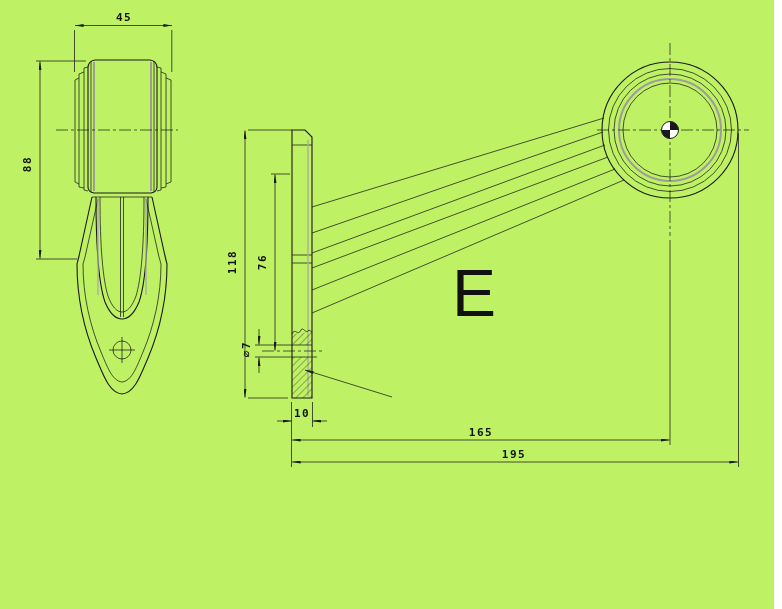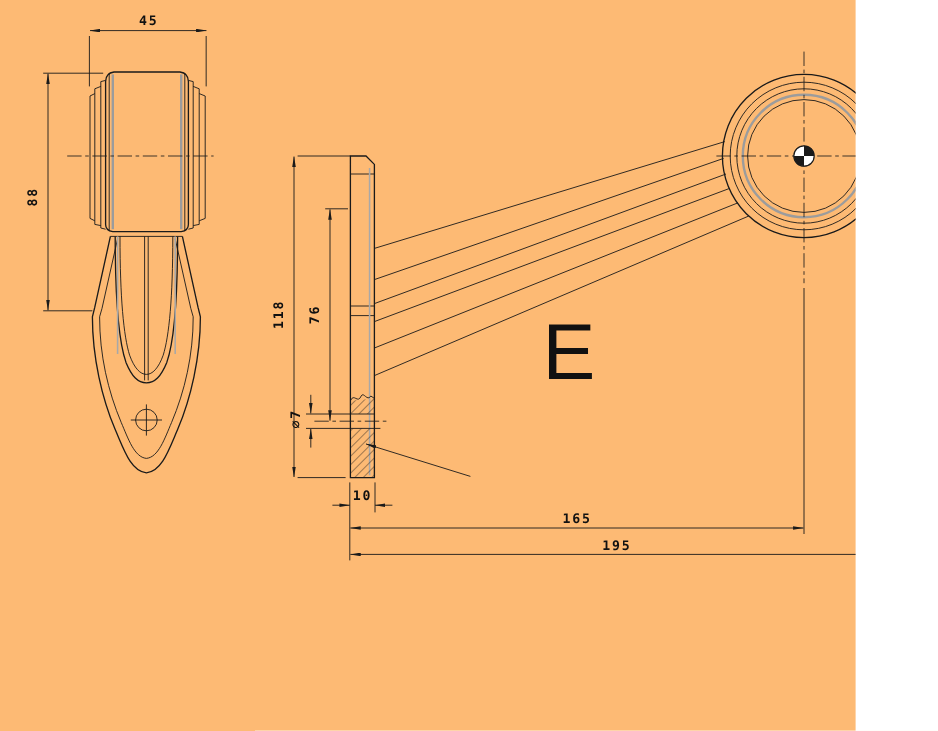--- a/index.html
+++ b/index.html
@@ -1,16 +1,16 @@
 <!DOCTYPE html>
 <html><head>
 <meta charset="utf-8">
 <style>
   html,body{margin:0;padding:0;background:#fff;}
-  #stage{position:relative;width:713px;height:609px;background:#fdba74;overflow:hidden;}
+  #stage{position:relative;width:774px;height:609px;background:#bef264;overflow:hidden;}
   svg{display:block;}
   .ln{stroke:#1a1a1a;fill:none;stroke-width:1.1;stroke-linecap:butt;stroke-linejoin:miter;}
   .thin{stroke:#1a1a1a;fill:none;stroke-width:0.75;}
   .gray{stroke:#9c9c9c;fill:none;stroke-width:2;}
   .graythin{stroke:#a8a8a8;fill:none;stroke-width:1.3;}
   .cl{stroke:#1a1a1a;fill:none;stroke-width:0.7;stroke-dasharray:12 3 3 3;}
   .dimln{stroke:#1a1a1a;fill:none;stroke-width:0.75;}
   .dimtxt{font-family:"DejaVu Sans Mono","Liberation Mono",monospace;font-size:11px;font-weight:bold;letter-spacing:1.5px;fill:#111;}
   .bigE{font-family:"Liberation Sans","DejaVu Sans",sans-serif;font-size:66px;font-weight:400;fill:#111;}
 </style>

